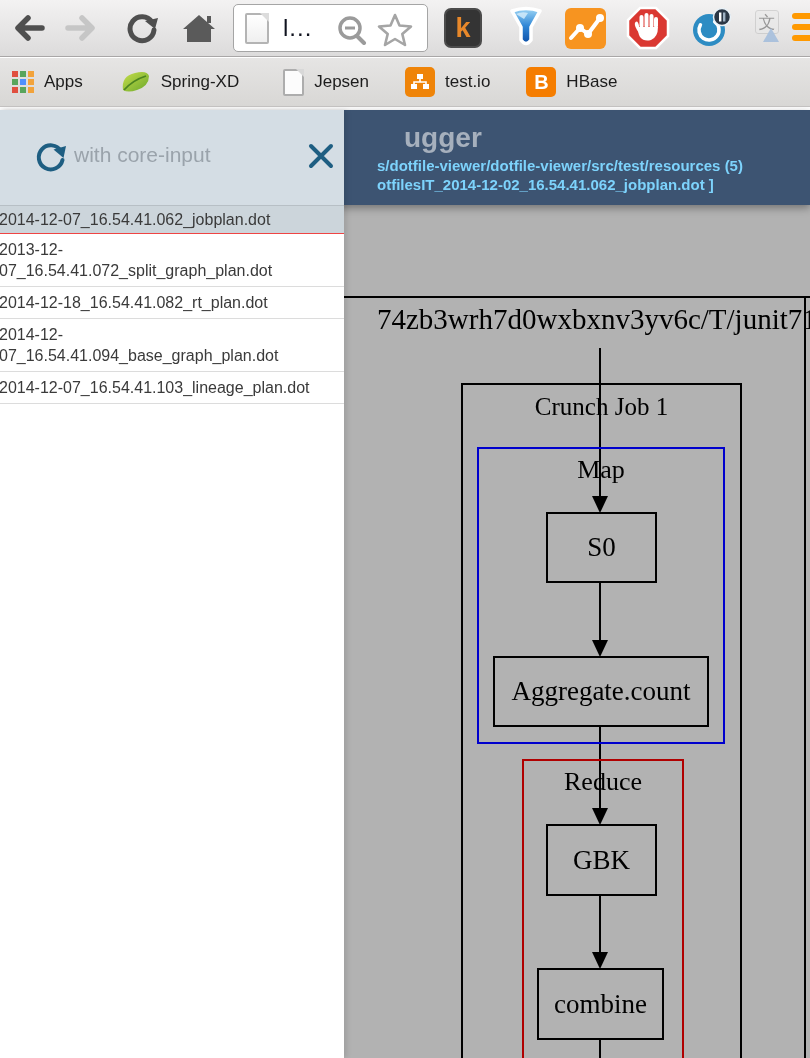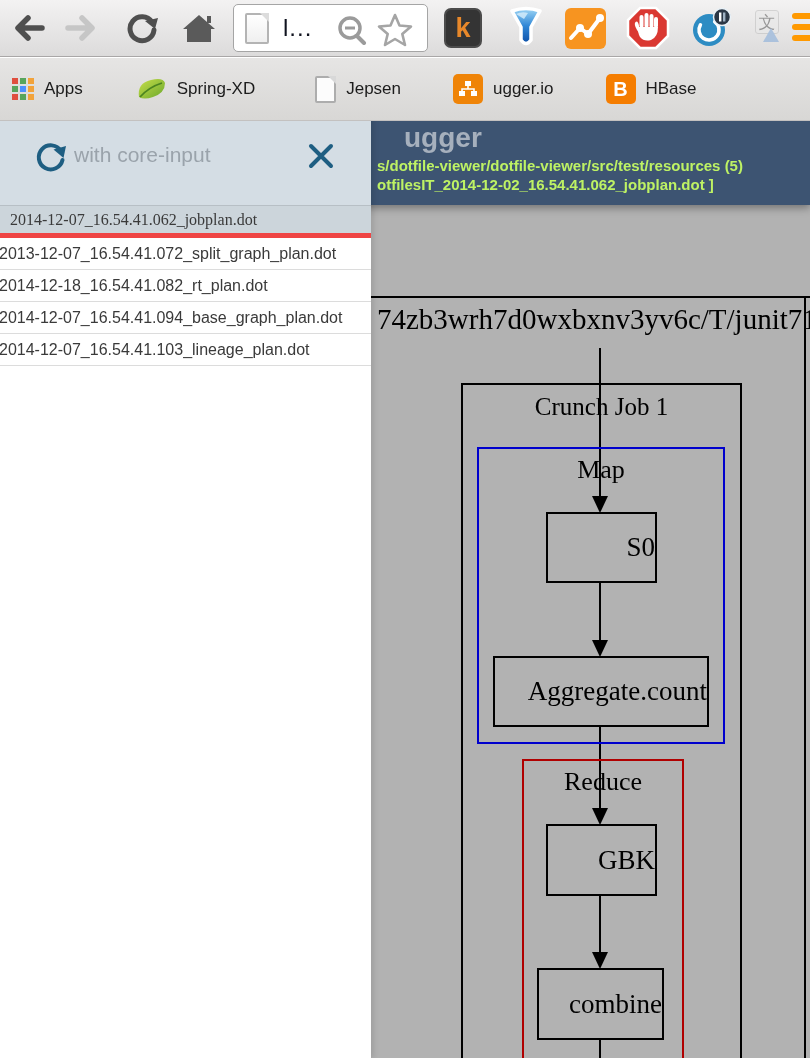--- a/index.html
+++ b/index.html
@@ -13,67 +13,67 @@
   .urlbar { position:absolute; left:233px; top:4px; width:195px; height:48px; background:#fff;
             border:1px solid #a5a5a5; border-radius:5px; display:flex; align-items:center; }
   .doc-icon { width:24px; height:31px; background:linear-gradient(#ffffff,#efefef);
               border:2px solid #b4b4b4; border-radius:2px; position:relative; margin-left:11px; }
   .doc-icon::after { content:""; position:absolute; top:-2px; right:-2px; width:0; height:0;
               border-top:9px solid #dcdcdc; border-left:9px solid transparent; }
   .url-text { font-size:24px; color:#10131f; margin-left:14px; letter-spacing:1px; }
   .ext { position:absolute; top:8px; }
 
   
-  .bookmarks { position:absolute; top:58px; left:0; width:810px; height:63px;
+  .bookmarks { position:absolute; top:58px; left:0; width:810px; height:49px;
                background:linear-gradient(#e6e5e4,#d8d7d5); border-bottom:1px solid #c3c1c0;
-               display:flex; align-items:center; padding-left:12px; gap:52px; z-index:20; }
+               display:flex; align-items:center; padding-left:12px; gap:36px; z-index:20; }
   .bm { display:flex; align-items:center; gap:10px; font-size:17px; color:#1c1c1c; }
   .bm-sq { width:30px; height:30px; border-radius:5px; display:flex; align-items:center; justify-content:center; }
   .drawio-bg { background:#ef8408; }
   .hbase-bg  { background:#f57d00; font-weight:bold; color:#fff; font-size:20px; }
   .doc-small { width:21px; height:27px; background:#fcfcfc; border:2px solid #adadad; border-radius:2px; position:relative; }
   .doc-small::after { content:""; position:absolute; top:-2px; right:-2px; width:0; height:0;
               border-top:8px solid #d8d8d8; border-left:8px solid transparent; }
 
   
   .page { position:absolute; top:107px; left:0; width:810px; height:951px; overflow:hidden; background:#fff; }
   .canvas { position:absolute; top:98px; left:0; right:0; bottom:0; background:var(--c-canvas_bg,#b2b2b2); }
 
   
   .app-header { position:absolute; top:3px; left:0; width:810px; height:95px;
                 background:var(--c-header_bg,#3d5472); z-index:2;
                 box-shadow:0 3px 8px rgba(0,0,0,.35); overflow:hidden; }
   .hdr-title { position:absolute; left:377px; top:12px; font-size:28px; font-weight:700;
                color:var(--c-header_text,#a6b0bd); white-space:nowrap;margin-left:27px; }
   .hdr-line  { position:absolute; left:377px; font-size:15px; font-weight:700;
-               color:#bef264; white-space:nowrap; }
+               color:#7dd3fc; white-space:nowrap; }
 
   
   .gline { position:absolute; background:#000; }
   .arrowhead { position:absolute; width:0; height:0;
                border-left:8px solid transparent; border-right:8px solid transparent;
                border-top:17px solid #000; }
   .cluster { position:absolute; border:2px solid #000; }
   .cluster-title { position:absolute; text-align:center; font-family:"Liberation Serif", serif;
                    color:#000; white-space:nowrap; }
   .gnode { position:absolute; border:2px solid #000; font-family:"Liberation Serif", serif;
-           color:#000; text-align:right; }
+           color:#000; text-align:center; }
   .gtext { font-family:"Liberation Serif", serif; color:#000; position:absolute; white-space:nowrap; }
 
   
-  .sidebar { position:absolute; top:3px; left:0; width:371px; height:948px; background:#fff;
+  .sidebar { position:absolute; top:3px; left:0; width:344px; height:948px; background:#fff;
              z-index:5; box-shadow:3px 0 5px rgba(0,0,0,.10); }
   .search-head { position:relative; height:95px; background:var(--c-sidebar_search_bg,#d4dde4); }
   .placeholder { position:absolute; left:74px; top:33px; font-size:21px; color:#9aa3ab; }
   .file-list { border-top:1px solid #b7bfc5; }
   .file-item { font-size:16px; line-height:21px; color:#3a3a3a; padding:5px 23px 5px 0;
                border-bottom:1px solid #dcdcdc; overflow-wrap:normal; word-break:normal;
                background:#fff; margin-left:-1px; }
-  .file-item.selected { background:var(--c-selected_item_bg,#ccd5db); padding:3px 23px 3px 11px;
-               border-bottom:5px solid #ef4444;font-family:Liberation Serif, serif; }
+  .file-item.selected { background:var(--c-selected_item_bg,#ccd5db); padding:3px 23px 3px 0;
+               border-bottom:1px solid #ef4444; }
 </style>
 </head>
 <body>
 
 <div class="toolbar">
   <svg class="navbtn" style="left:12px" viewBox="0 0 34 32">
     <path d="M30 16 H7 M16 6 L6 16 L16 26" stroke="#4f4f4f" stroke-width="5.5" fill="none" stroke-linecap="round" stroke-linejoin="round"></path>
   </svg>
   <svg class="navbtn" style="left:64px" viewBox="0 0 34 32">
     <path d="M4 16 H27 M18 6 L28 16 L18 26" stroke="#c6c6c6" stroke-width="5.5" fill="none" stroke-linecap="round" stroke-linejoin="round"></path>
@@ -188,21 +188,21 @@
   </div>
   <div class="bm">
     <div class="bm-sq drawio-bg">
       <svg width="20" height="18" viewBox="0 0 20 18">
         <rect x="7" y="1" width="6" height="5" fill="#fff"></rect>
         <rect x="1" y="11" width="6" height="5" fill="#fff"></rect>
         <rect x="13" y="11" width="6" height="5" fill="#fff"></rect>
         <path d="M10 6 V9 M10 9 H4 V11 M10 9 H16 V11" stroke="#fff" stroke-width="1.6" fill="none"></path>
       </svg>
     </div>
-    <span>ugger.io</span>
+    <span>test.io</span>
   </div>
   <div class="bm">
     <div class="bm-sq hbase-bg">B</div>
     <span>HBase</span>
   </div>
 </div>
 
 <div class="page">
   <div class="canvas"></div>
 

